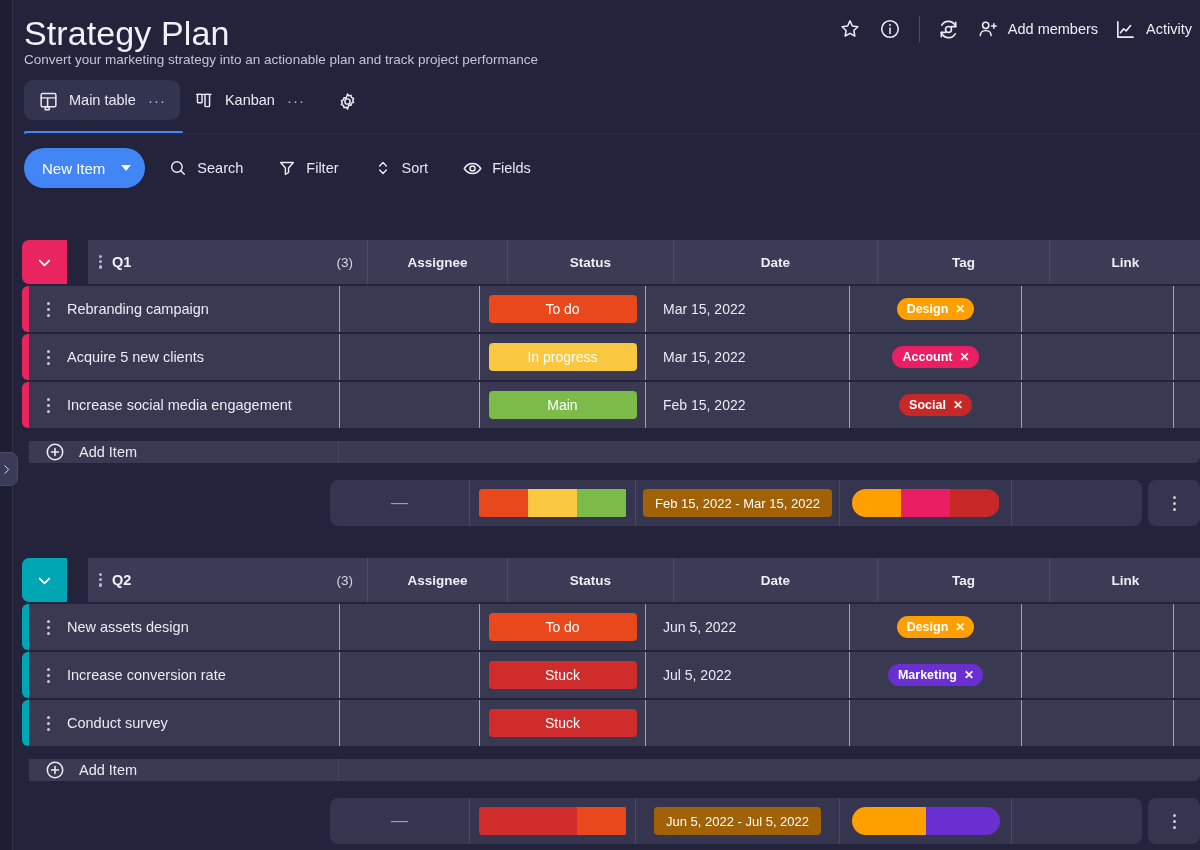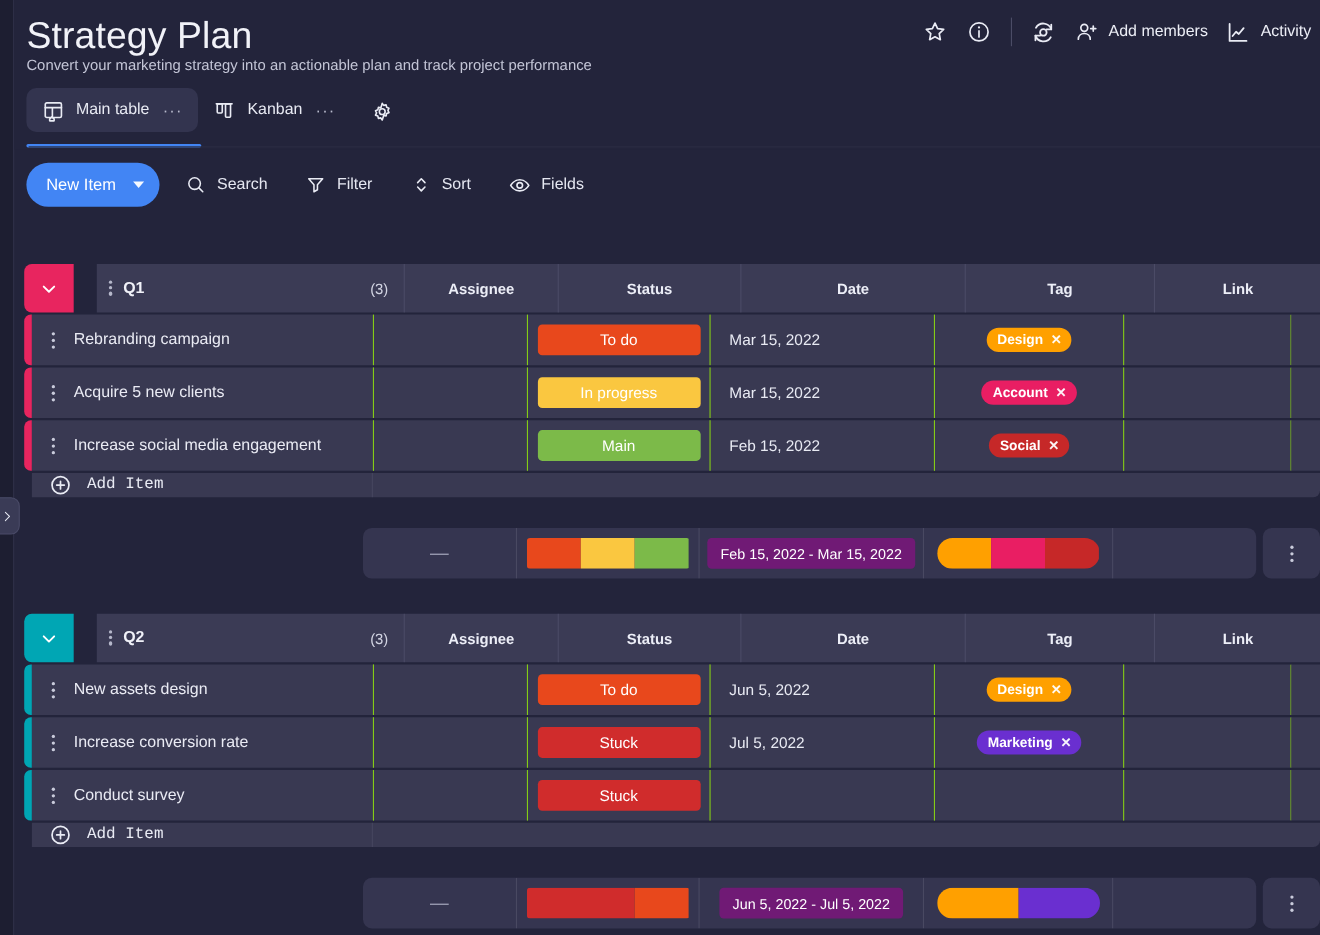--- a/index.html
+++ b/index.html
@@ -152,21 +152,21 @@
     display: flex; align-items: center; justify-content: center;
     font-size: 14px; color: #ffffff; cursor: pointer;
   }
   .tag-pill {
     height: 22px; border-radius: 11px; display: inline-flex; align-items: center; gap: 7px;
     padding: 0 9px 0 10px; font-size: 12.5px; color: #ffffff; font-weight: 700; cursor: pointer;
   }
   .tag-pill .x { font-size: 12px; font-weight: 700; opacity: .95; }
 
   
-  .add-row { height: 44px; margin-left: 9px; margin-top: 2px; display: flex; align-items: flex-start; font-family: Liberation Mono, monospace; }
+  .add-row { height: 44px; margin-left: 9px; margin-top: 2px; display: flex; align-items: center; }
   .ar-color { width: 7px; flex: 0 0 7px; border-radius: 0 0 0 6px; }
   .ar-body {
     flex: 1; display: flex; align-items: center; background: #393952;
     border-radius: 0 0 6px 0;
   }
   .ar-inner {
     width: 310px; flex: 0 0 310px; display: flex; align-items: center; gap: 13px;
     padding-left: 15px; font-size: 14.5px; color: #e9ebf4; cursor: pointer;
     border-right: 1px solid #46465f; height: 100%;
   }
@@ -187,21 +187,21 @@
   .sum-menu {
     width: 52px; flex: 0 0 52px; margin-left: 6px; display: flex; align-items: center;
     justify-content: center; cursor: pointer; background: #353550; border-radius: 8px;
   }
   .seg-bar {
     display: flex; height: 28px; width: 148px; border-radius: 3px; overflow: hidden;
   }
   .seg-bar.round { border-radius: 14px; }
   .seg { height: 100%; }
   .date-range {
-    background: #701a75; color: #fff; font-size: 13px; height: 28px;
+    background: #a16207; color: #fff; font-size: 13px; height: 28px;
     border-radius: 4px; display: flex; align-items: center; justify-content: center;
     padding: 0 12px; white-space: nowrap;
   }
   .dots-v { display: flex; flex-direction: column; gap: 3px; align-items: center; }
   .dots-v i { width: 3px; height: 3px; border-radius: 50%; background: #c9cbdb; display: block; }
   .dots-drag { display: flex; flex-direction: column; gap: 2px; align-items: center; }
   .dots-drag i { width: 3px; height: 3px; border-radius: 50%; background: #b6b8cb; display: block; }
   .ico { stroke: #e9ebf4; fill: none; stroke-width: 1.7; stroke-linecap: round; stroke-linejoin: round; }
 </style>
 </head>

